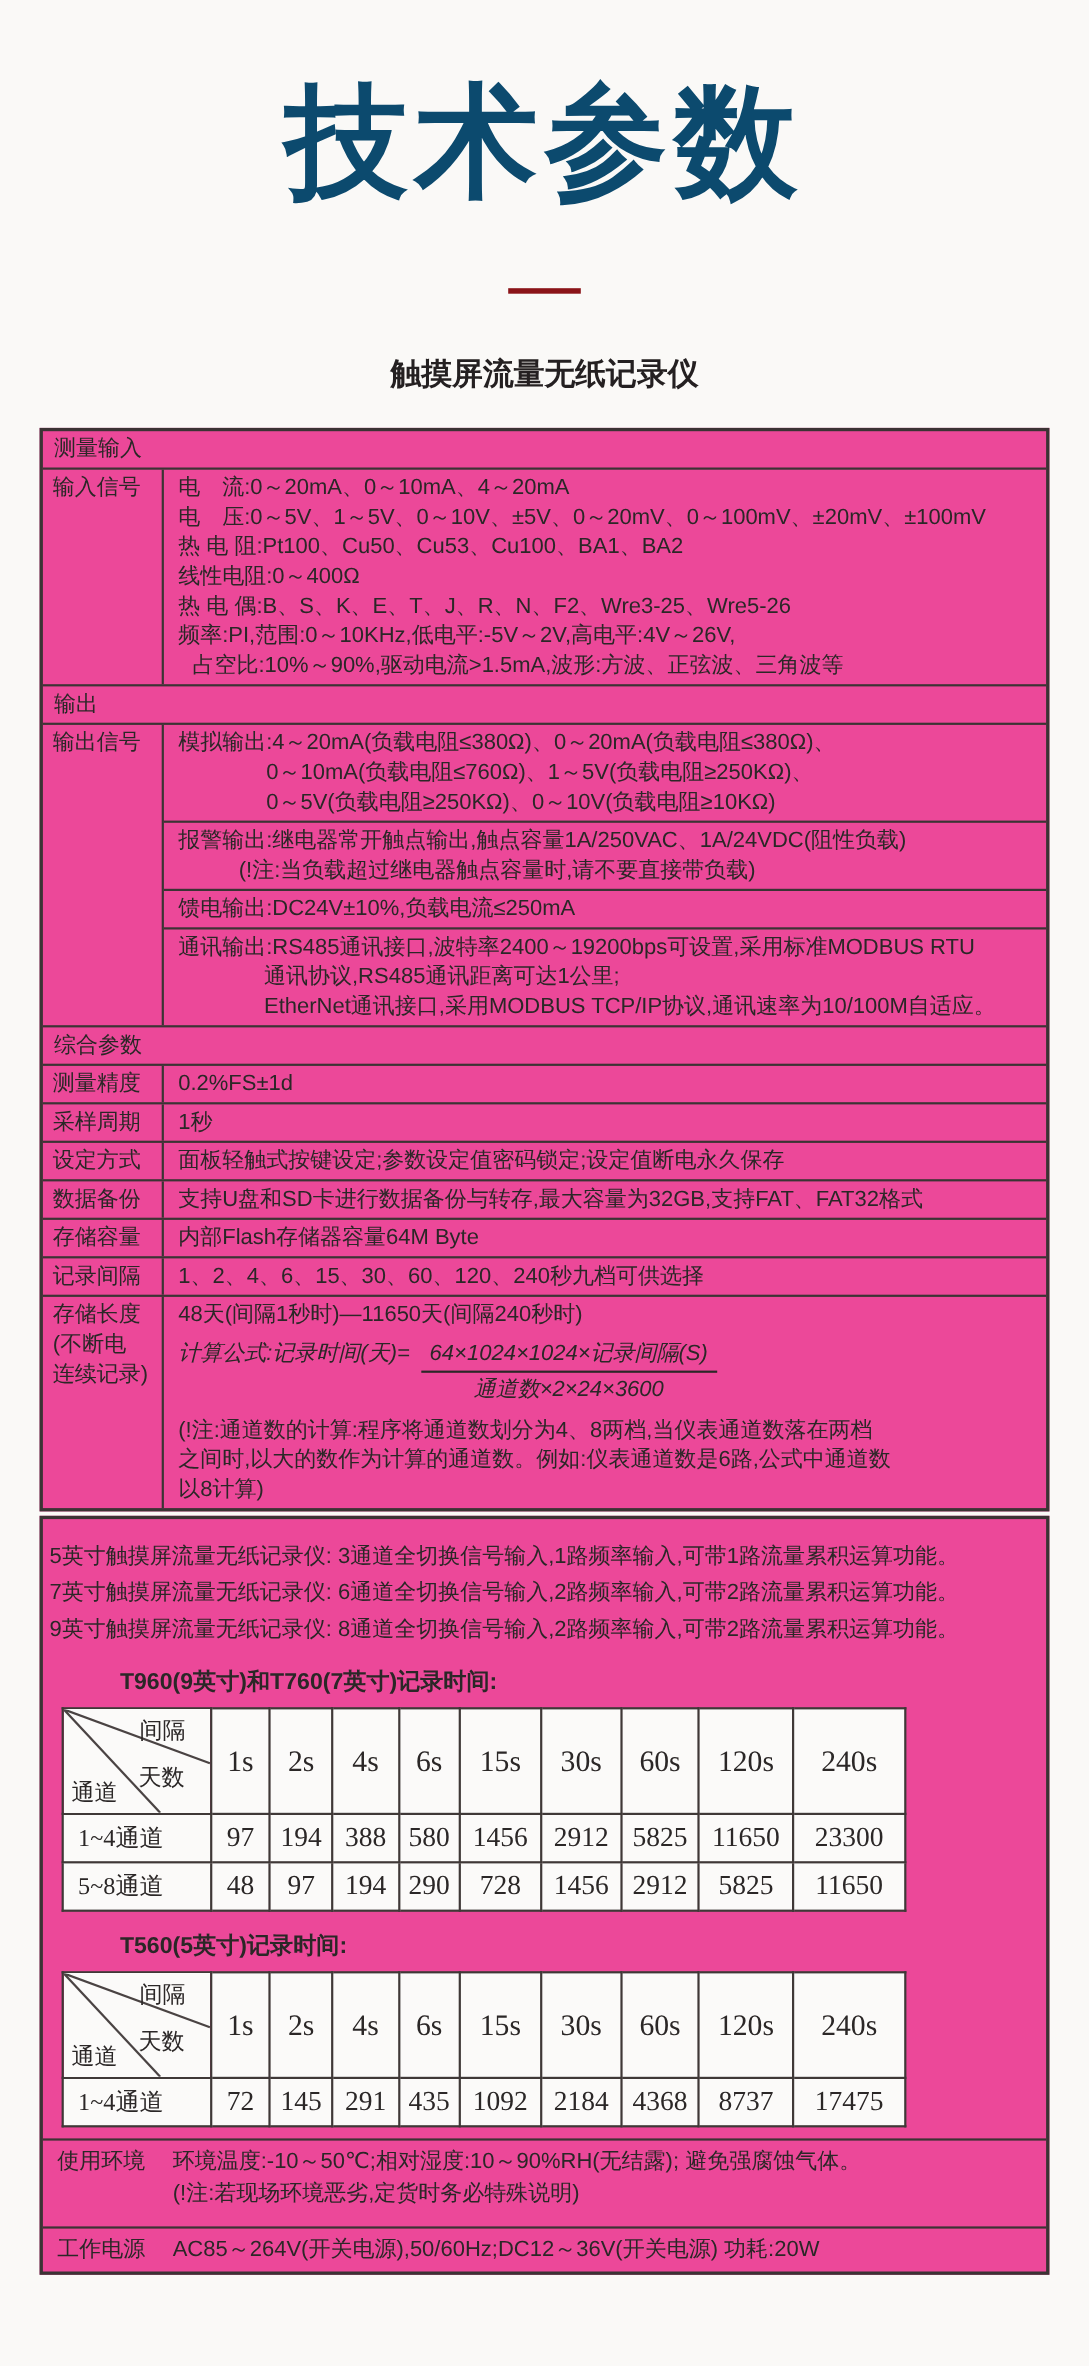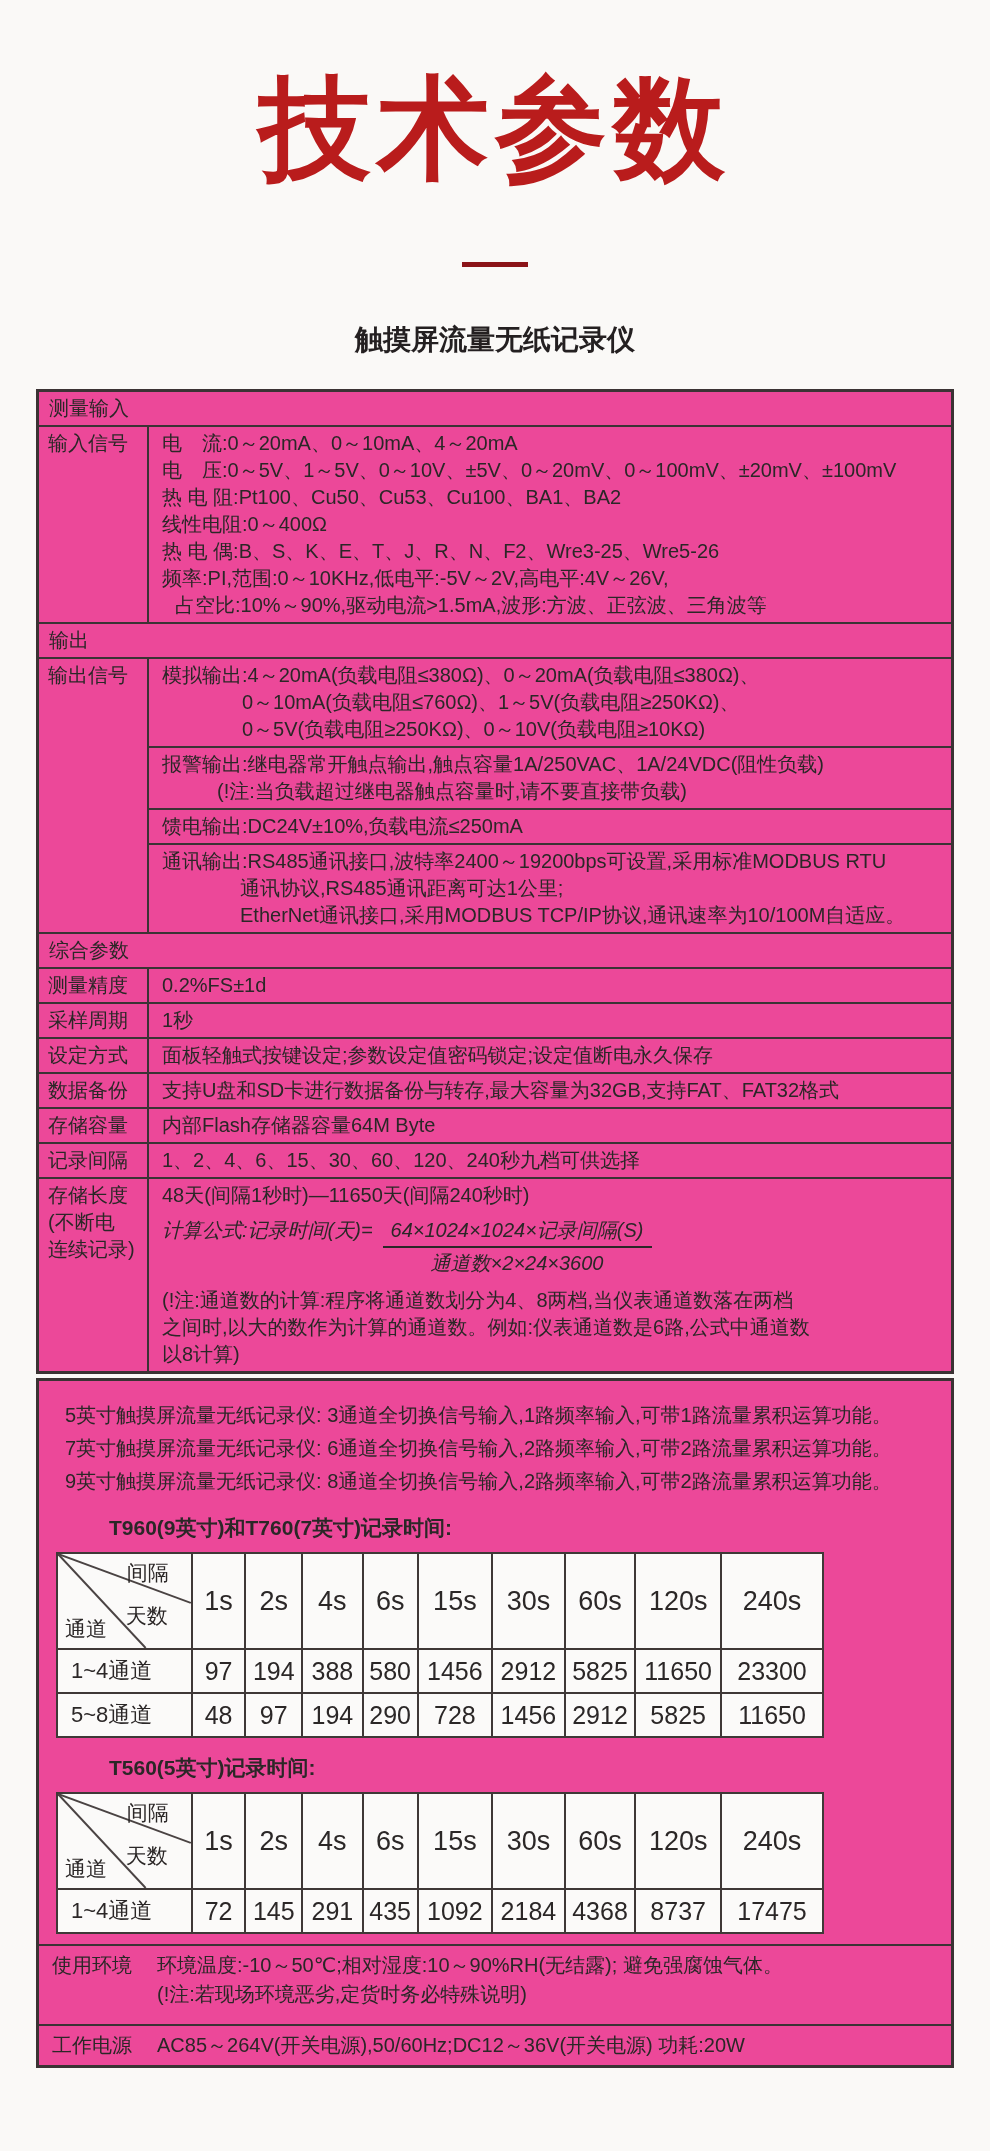--- a/index.html
+++ b/index.html
@@ -6,21 +6,21 @@
   html,body { width:990px; }
   body {
     height:2151px; overflow:hidden;
     background:#faf9f7;
     font-family:"Liberation Sans","DejaVu Sans",sans-serif;
     color:#2b2727;
   }
   .title {
     padding-top:62px; text-align:center;
     font-size:112px; font-weight:900; letter-spacing:6px;
-    color:#b91c1c; line-height:1.2;
+    color:#0c4a6e; line-height:1.2;
   }
   .divider { width:66px; height:5px; background:#8b1418; margin:66px auto 0; }
   .subtitle { margin-top:54px; text-align:center; font-size:28px; font-weight:bold; color:#242021; }
 
   .box { margin:0 36px; border:3px solid #3b3334; background:#ec4899; }
   .box1 { margin-top:30px; }
   .box2 { margin-top:4px; padding-bottom:0; }
 
   
   .sec-row { padding:3px 10px; font-size:20px; line-height:27px; border-bottom:2px solid #3b3334; }
@@ -38,23 +38,23 @@
   .ind-md2 { padding-left:78px; }
 
   .formula { display:flex; align-items:flex-start; margin:8px 0 10px;font-style:italic; }
   .f-prefix { font-size:20px; }
   .frac { display:inline-flex; flex-direction:column; text-align:center; margin-left:10px; font-size:20px; }
   .frac .num { padding:0 8px 2px; border-bottom:2px solid #2b2727; }
   .frac .den { padding:2px 8px 0; }
   .note { line-height:27px; }
 
   
-  .models { padding:18px 6px 0; font-size:20px; line-height:33px;margin-left:20px; }
+  .models { padding:18px 6px 0; font-size:20px; line-height:33px; }
   .tbl-title { margin:16px 0 10px 70px; font-size:21px; font-weight:bold; }
-  .rec-table { border-collapse:collapse; margin-left:17px; width:768px; table-layout:fixed; }
+  .rec-table { border-collapse:collapse; margin-left:17px; width:768px; table-layout:fixed;font-family:Liberation Serif, serif; }
   .rec-table th, .rec-table td { border:2px solid #3f3837; text-align:center; background:#fbfaf9; }
   .rec-table th { height:96px; font-size:27px; font-weight:normal; }
   .rec-table td { height:44px; font-size:25px; }
   .rec-table td.rlabel { text-align:left; padding-left:13px; font-size:22px; }
   .corner { position:relative; padding:0; }
   .corner svg { position:absolute; inset:0; width:100%; height:100%; }
   .corner span { position:absolute; font-size:21px; }
   .c-interval { top:5px; right:22px; }
   .c-days { top:48px; right:23px; }
   .c-channel { bottom:5px; left:7px; }

